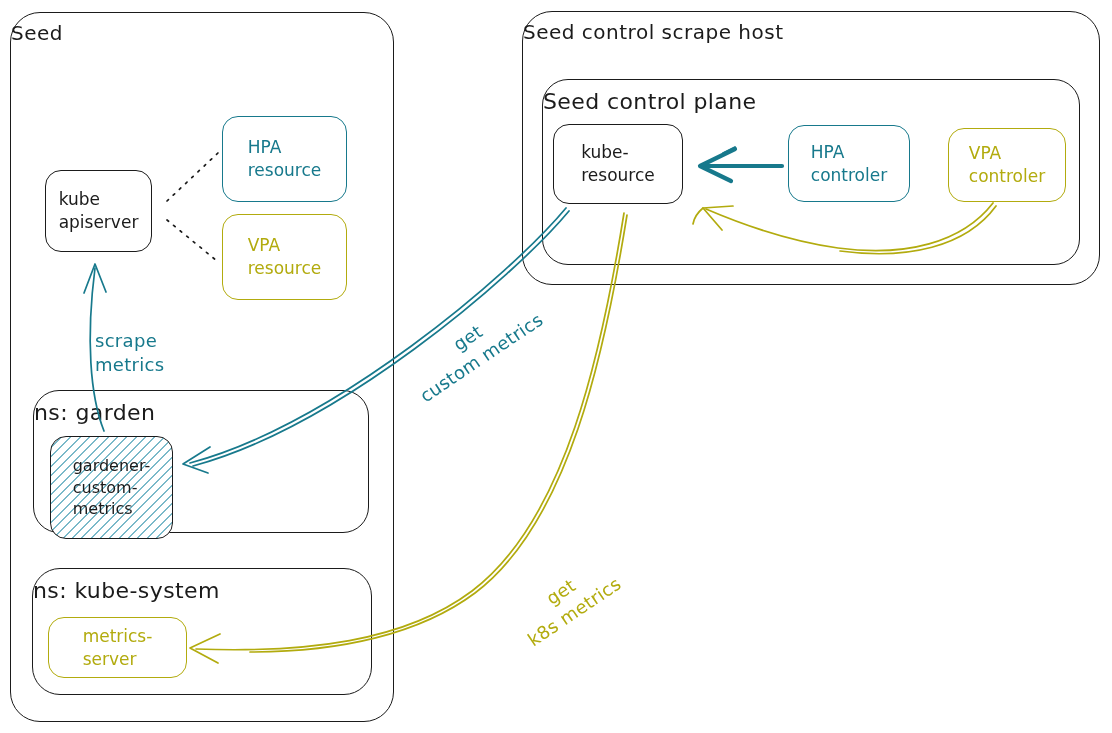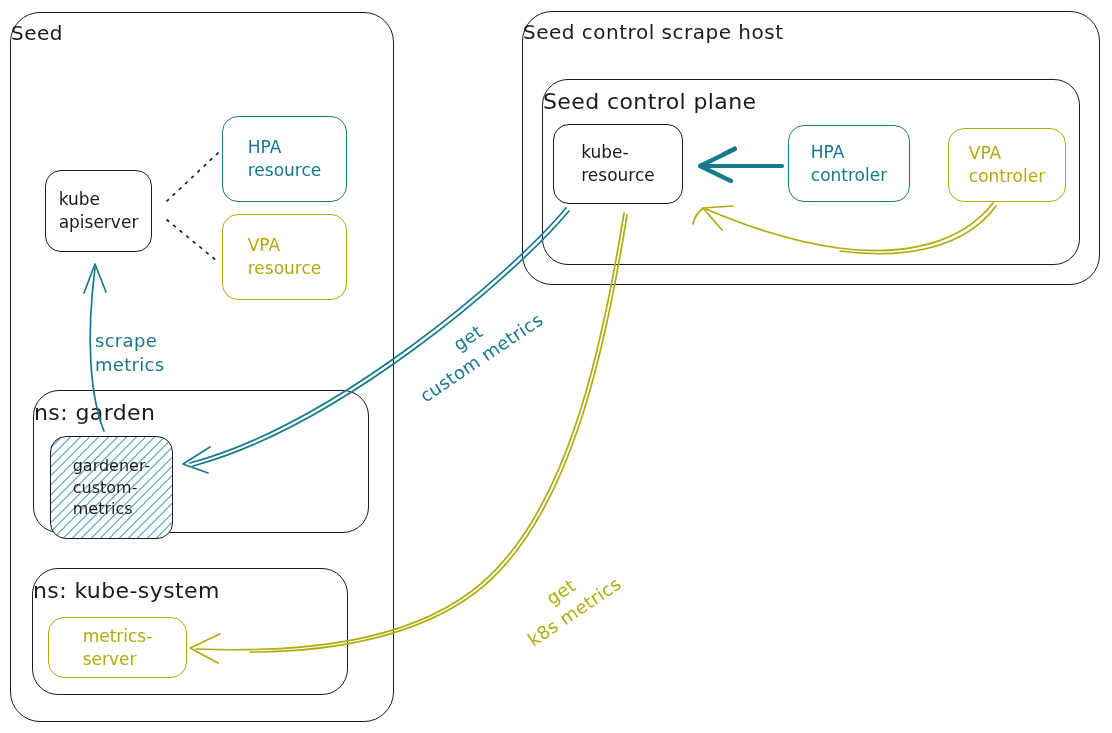--- a/index.html
+++ b/index.html
@@ -126,21 +126,21 @@
   <div class="box r26" style="left:33px; top:390px; width:336px; height:143px;">
     <div class="box-title t18 lbl">ns: garden</div>
   </div>
 
   <div class="node r16 hatch-node" style="left:50px; top:436px; width:123px; height:103px;">
     <span class="lbl">gardener-
 custom-
 metrics</span>
   </div>
 
-  <div class="box r26" style="left:32px; top:568px; width:316px; height:127px;">
+  <div class="box r26" style="left:32px; top:568px; width:340px; height:127px;border-radius:28px;">
     <div class="box-title t18 lbl">ns: kube-system</div>
   </div>
 
   <div class="node r16 yellow-node" style="left:48px; top:617px; width:139px; height:61px;">
     <span class="lbl">metrics-
 server</span>
   </div>
 
   <div class="box r30" style="left:522px; top:11px; width:578px; height:274px;">
     <div class="box-title t20 lbl">Seed control scrape host</div>

